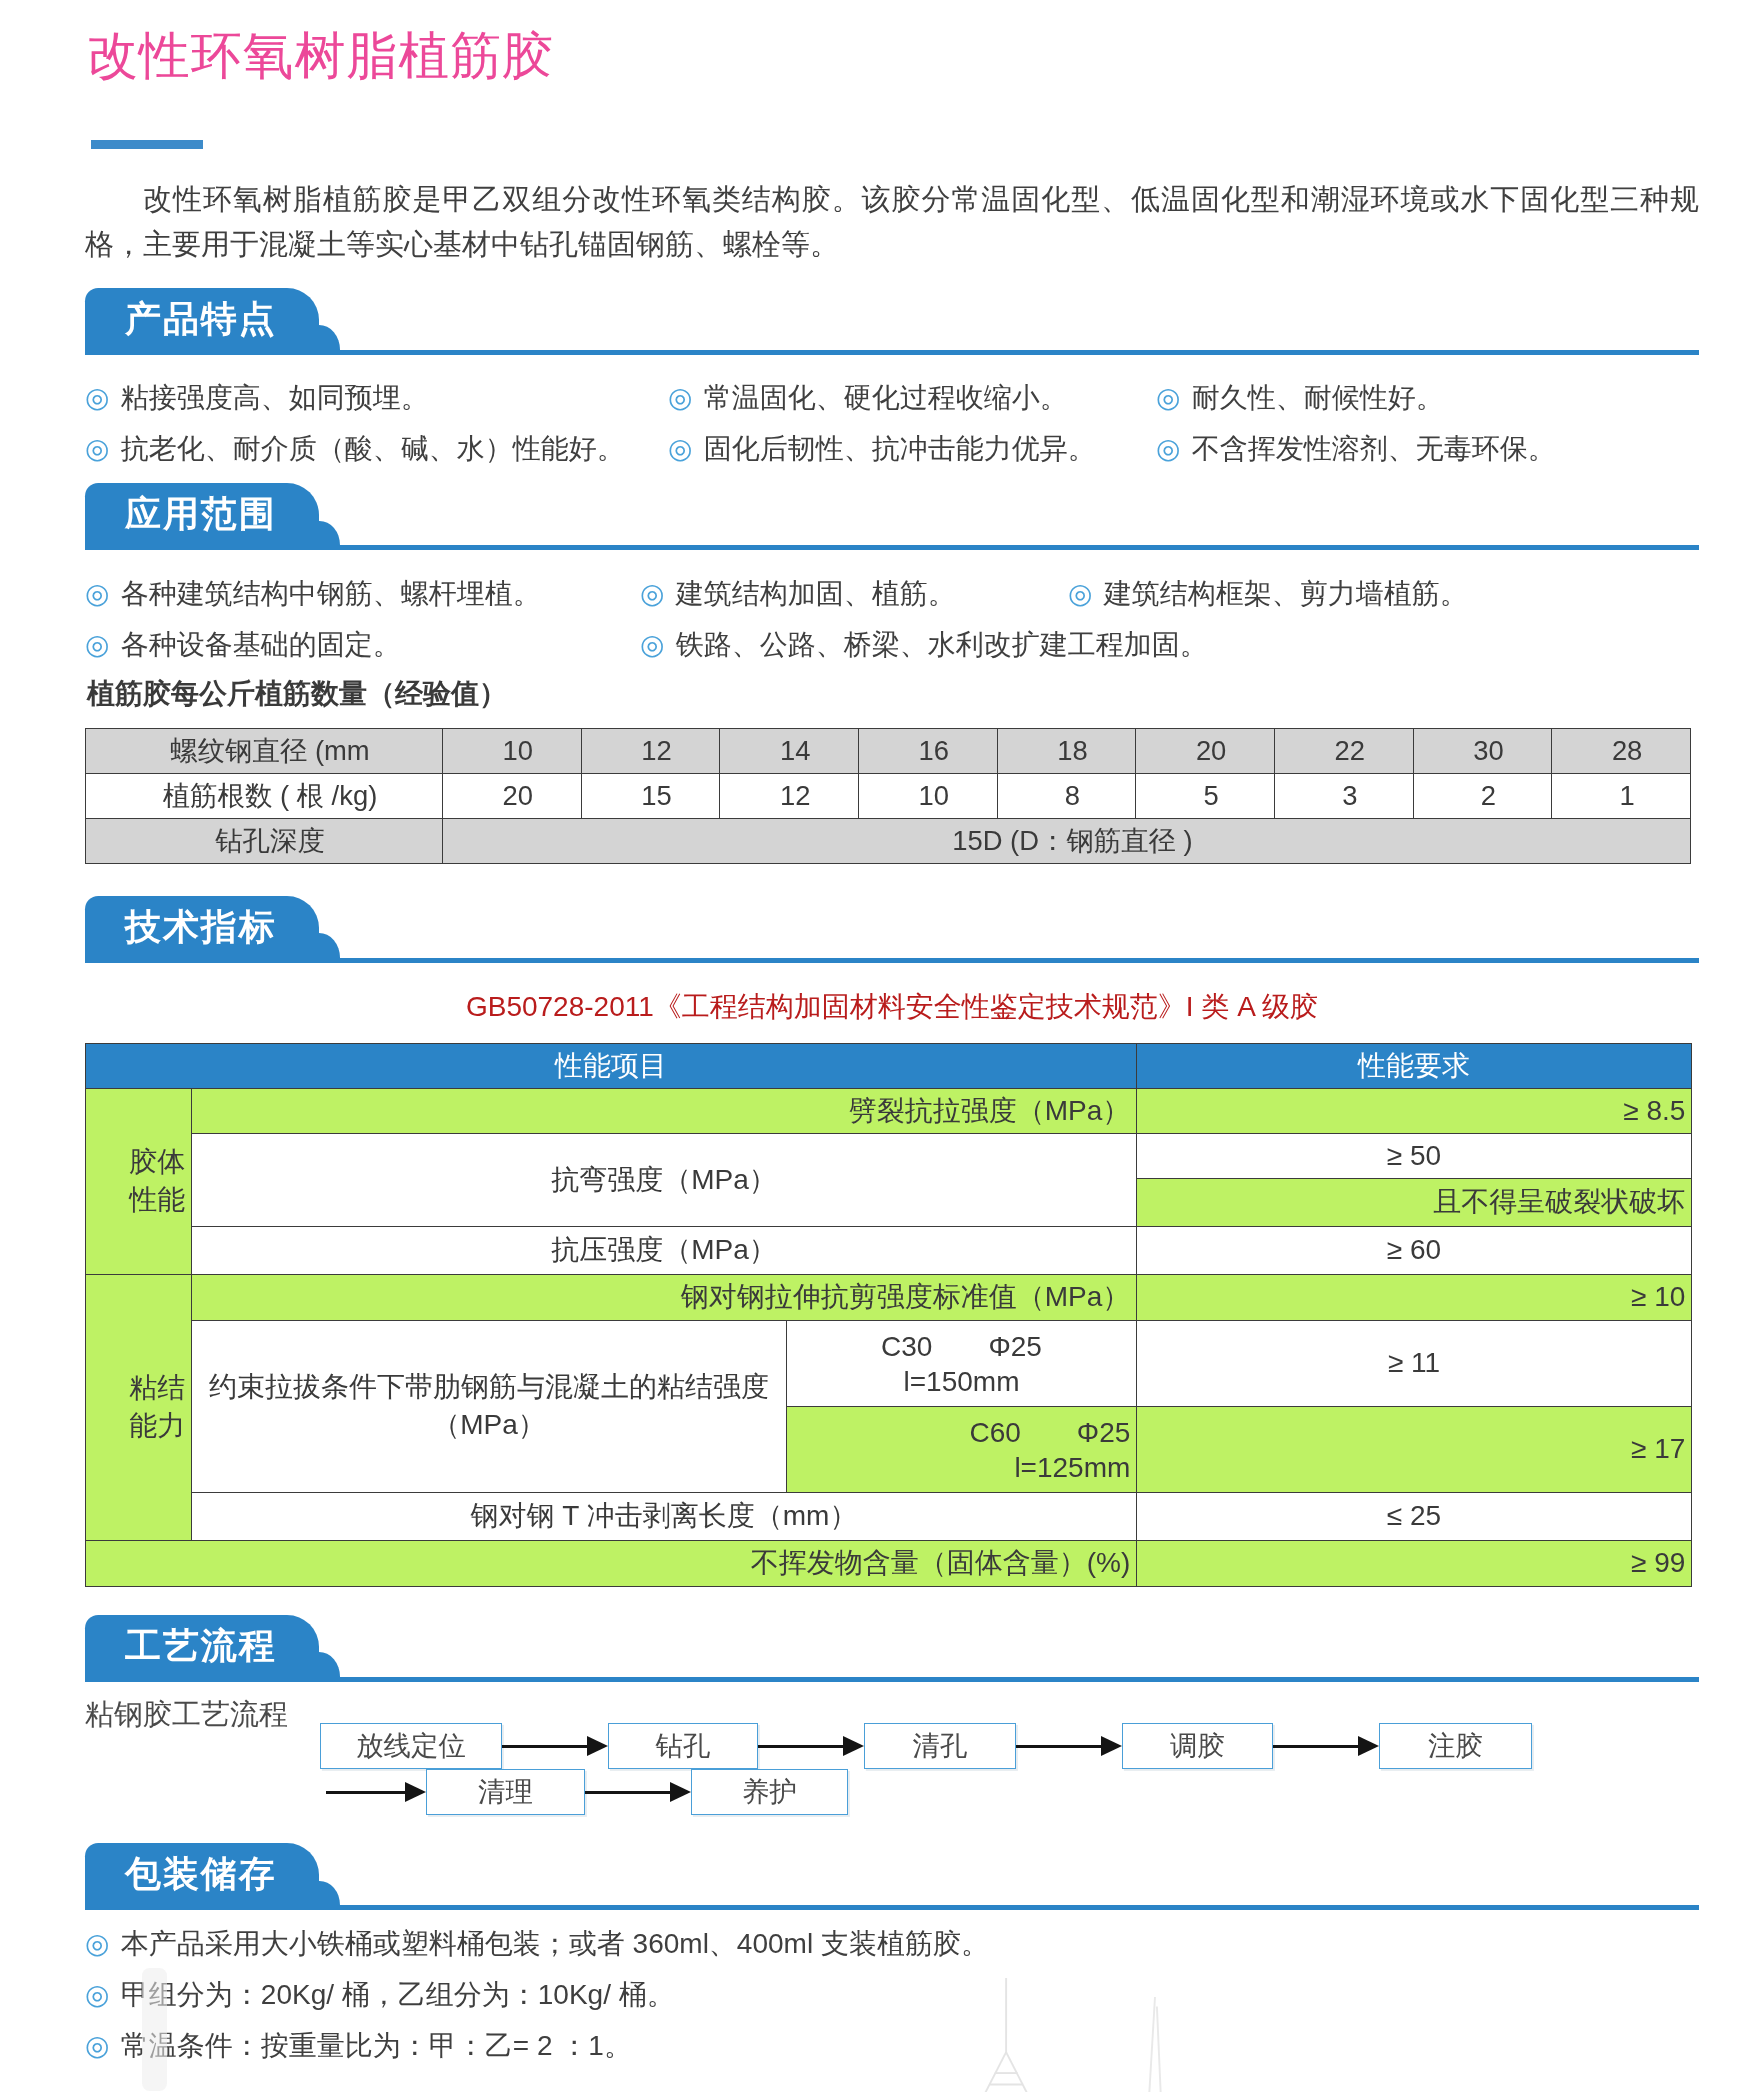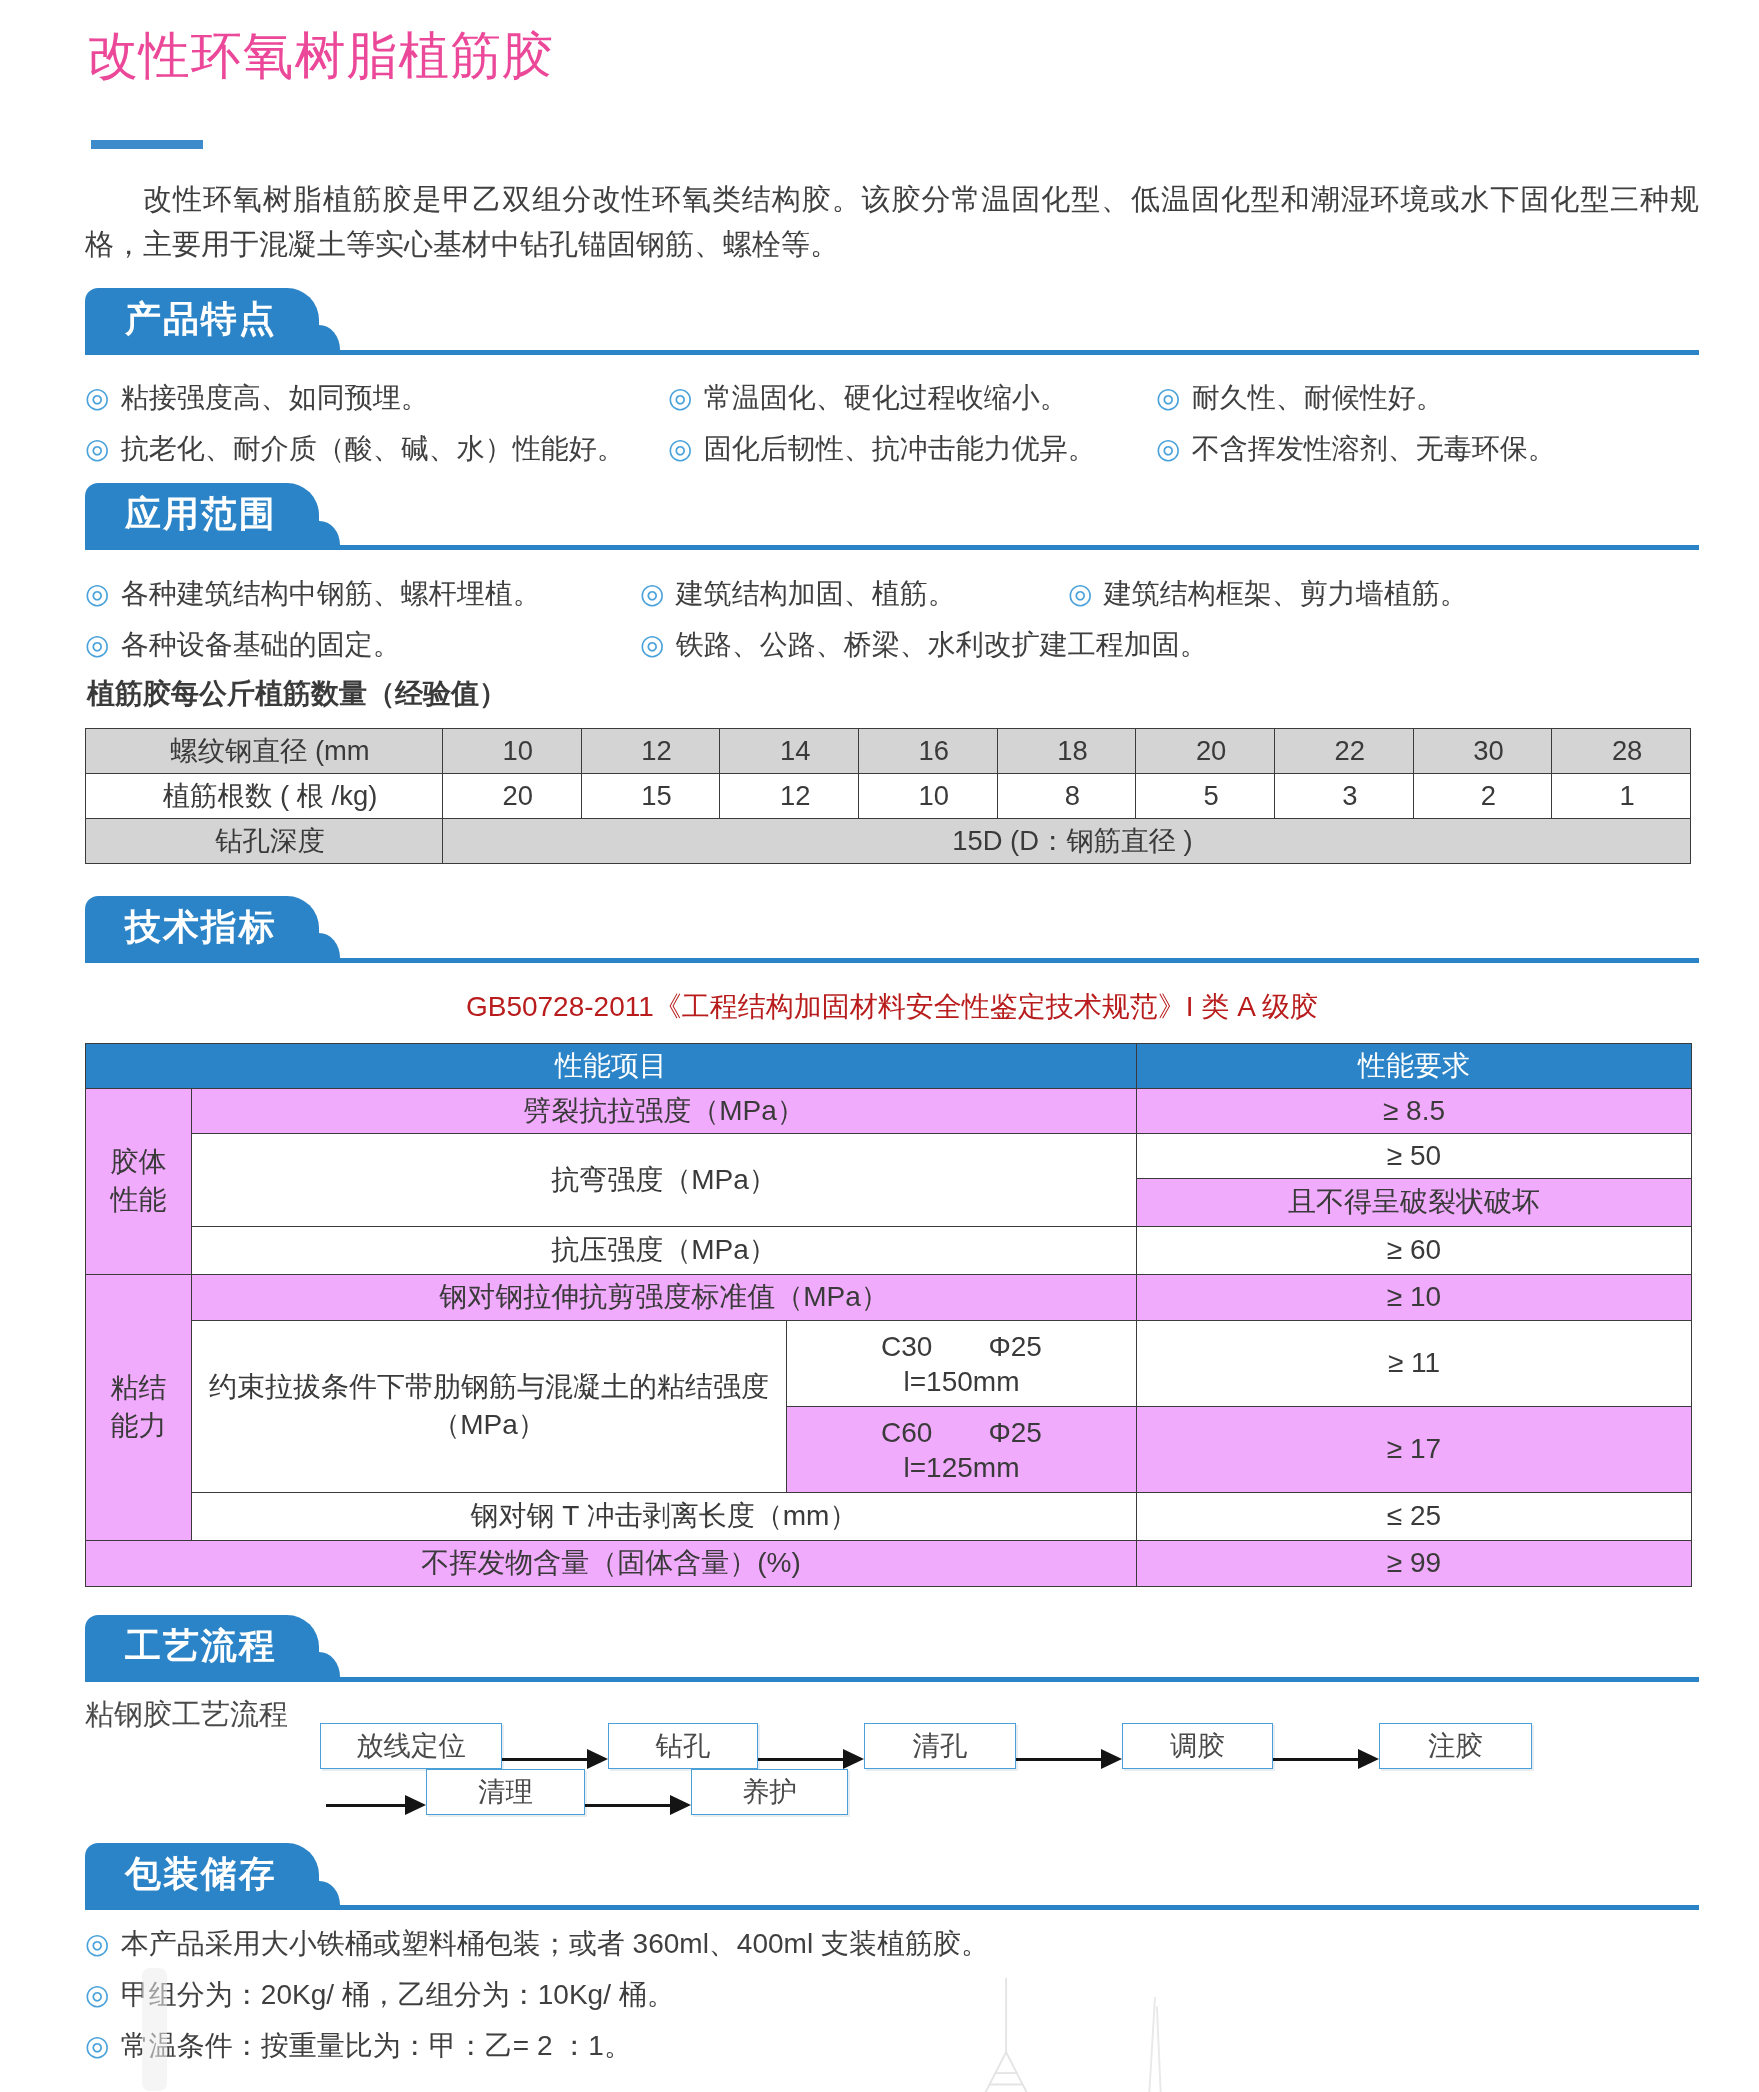--- a/index.html
+++ b/index.html
@@ -55,29 +55,29 @@
   .row-white td{background:#ffffff;}
 
   
   .tech-caption{margin-top:24.6px;text-align:center;font-size:28px;color:#b91c1c;}
   .tech-table{margin-top:17px;width:1606px;table-layout:fixed;border:1.9px solid #3b3b3b;}
   .tech-table td,.tech-table th{
     border:0.9px solid #3b3b3b;text-align:center;font-size:28px;color:#3a3a3a;
     padding:0 5.7px;font-weight:normal;
   }
   .tech-table th{background:#2b84c7;color:#ffffff;height:44px;}
-  .tech-table .gray{background:#f0abfc;}
+  .tech-table .gray{background:#bef264;text-align:right;}
   .tech-table .white{background:#ffffff;}
   .pre{white-space:pre-line;}
   .h46{height:44px;} .h50{height:47px;} .h48{height:45px;} .h90{height:85px;}
 
   
   .flow-wrap{position:relative;margin-top:9.5px;}
   .flow-label{position:absolute;left:0;top:3.8px;font-size:29px;color:#4a4a4a;}
-  .flow-row{display:flex;align-items:flex-end;margin-left:235px;}
+  .flow-row{display:flex;align-items:center;margin-left:235px;}
   .flow-row1{padding-top:32px;}
   .flow-row2{margin-left:241px;}
   .fl-box{
     height:44px;border:1.9px solid #4a9fd8;background:#fff;color:#4a4a4a;
     display:flex;align-items:center;justify-content:center;font-size:27.4px;
     box-shadow:1.9px 1.9px 0 rgba(120,150,170,0.18);
   }
   .bw194{width:180px;} .bw160{width:148px;} .bw162{width:150px;}
   .bw161{width:149px;} .bw164{width:151px;} .bw170{width:157px;} .bw168{width:155px;}
   .fl-arrow{display:flex;align-items:center;width:106px;}

